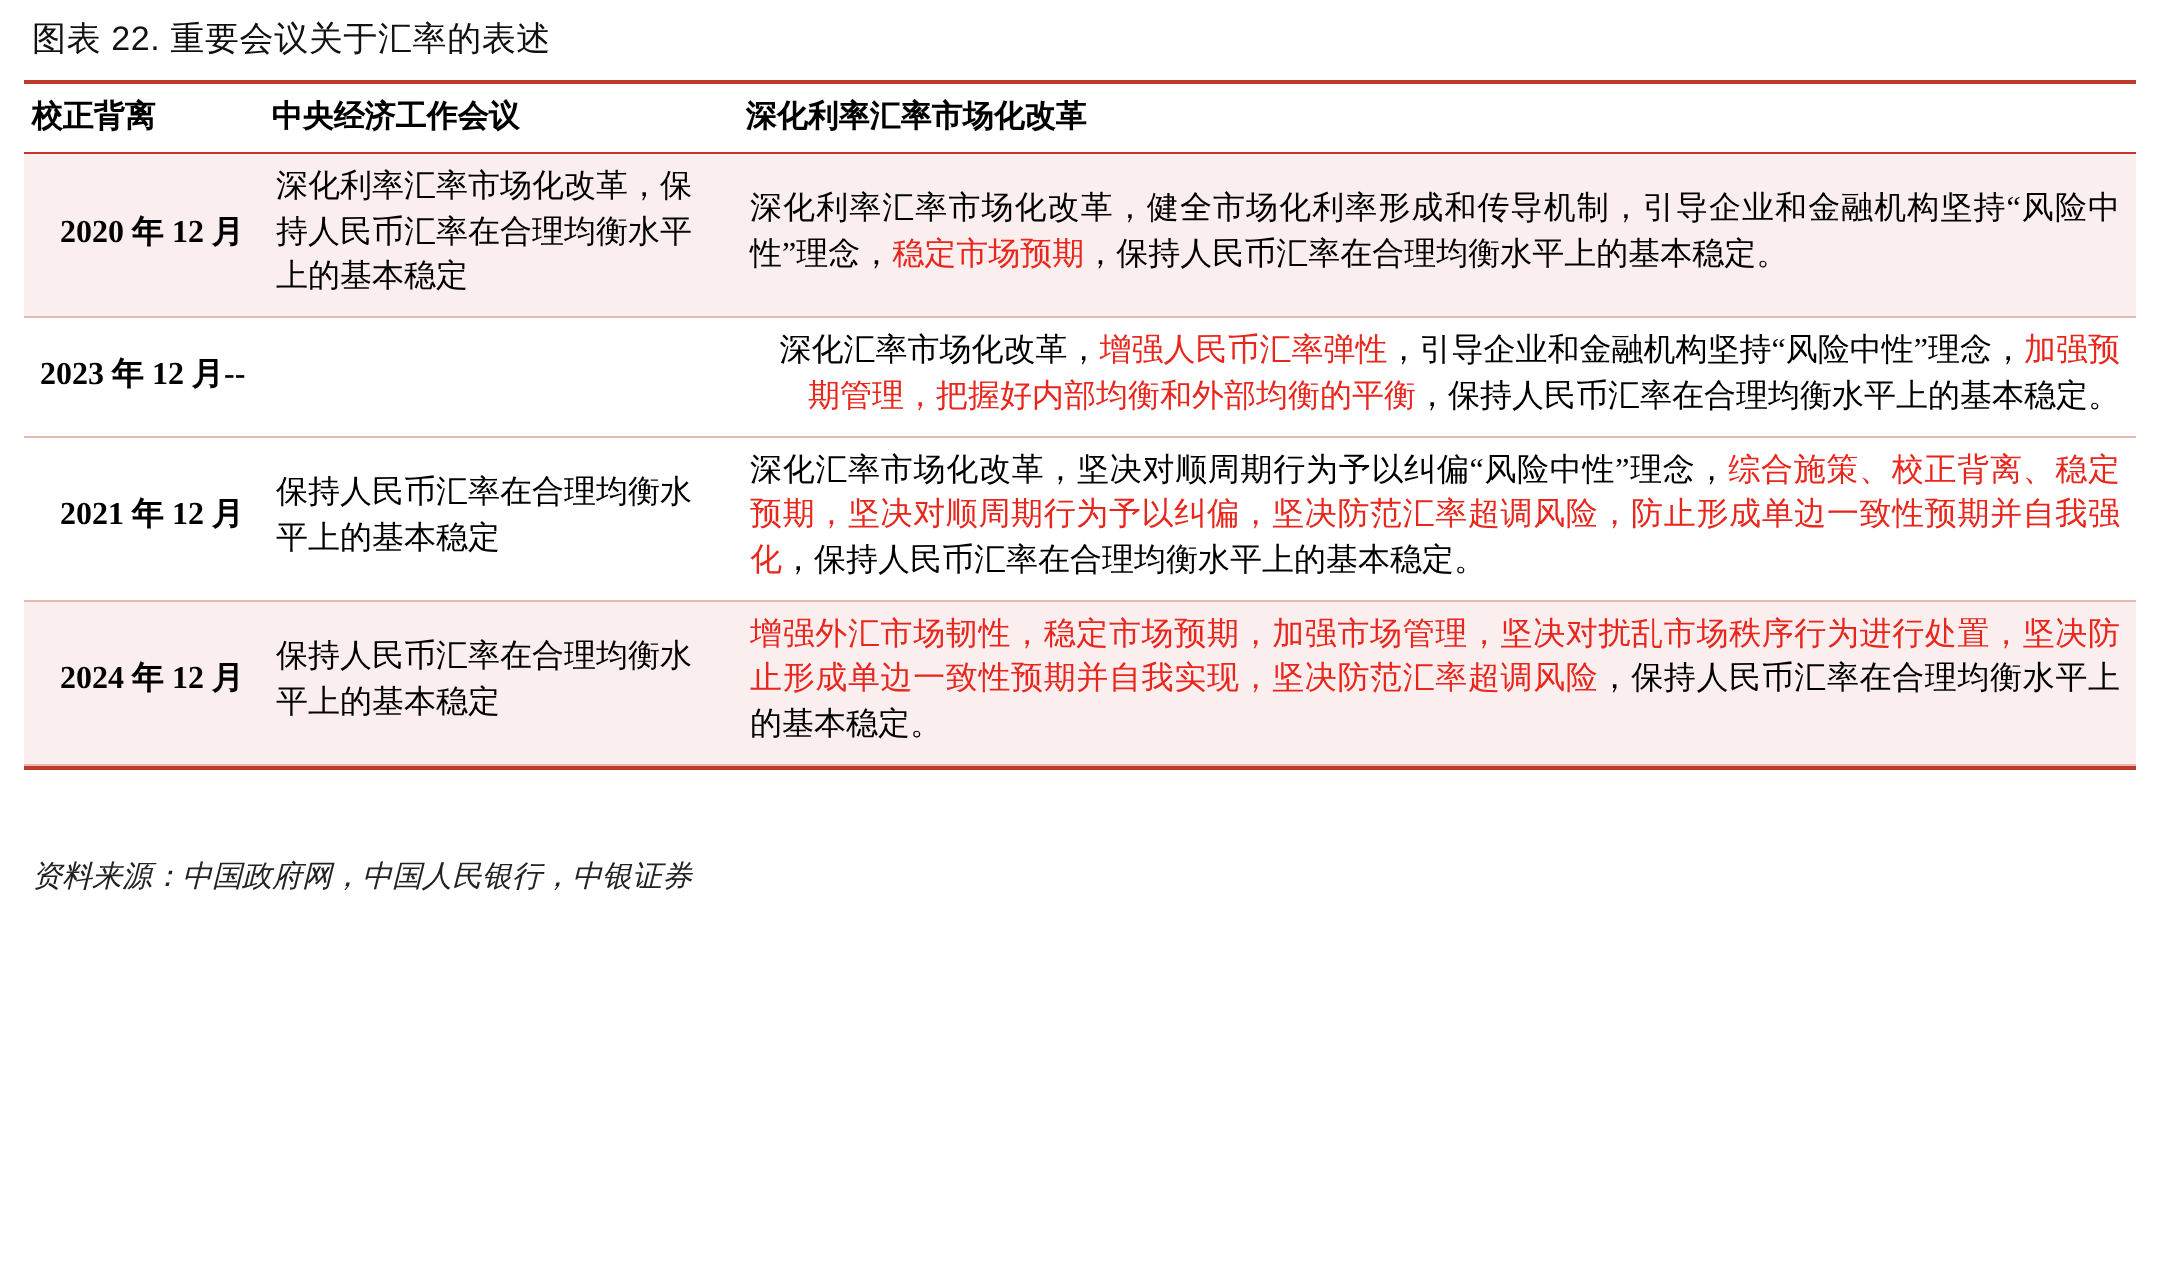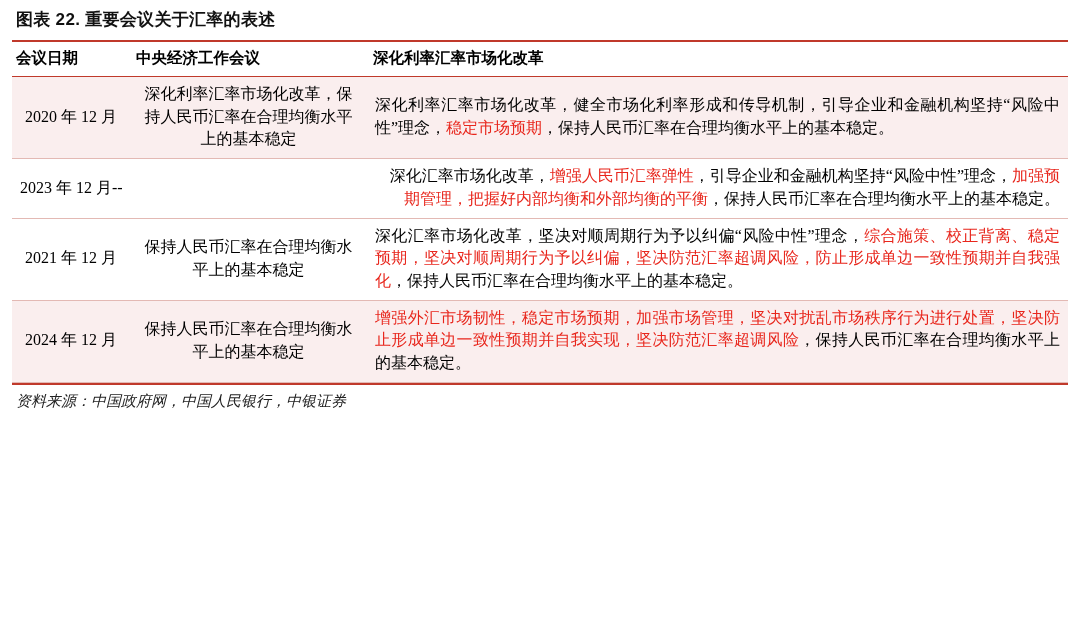--- a/index.html
+++ b/index.html
@@ -16,21 +16,21 @@
   }
   .page {
     position: relative;
     width: 1080px;
     height: 644px;
     box-sizing: border-box;
     padding: 0 12px;
   }
   .title {
     font-family: "Liberation Sans", "DejaVu Sans", sans-serif;
-    font-weight: bold;
+    font-weight: normal;
     font-size: 17px;
     letter-spacing: 0.3px;
     padding: 8px 2px 9px 4px;
     color: #111111;
   }
   .rule-top {
     border-top: 2px solid #c0392b;
     height: 0;
   }
   .rule-bottom {
@@ -63,62 +63,64 @@
     background: #faeeee;
   }
   tr.plain td {
     background: #ffffff;
   }
   .col-date { width: 118px; }
   .col-cewc { width: 237px; }
   .col-mpc  { width: 701px; }
 
   td.date {
-    text-align: center;
+    text-align: right;
     white-space: nowrap;
     padding-left: 4px;
+    font-weight: bold;
   }
   td.cewc {
-    text-align: center;
+    text-align: left;
   }
   td.mpc {
     text-align: justify;
     text-justify: inter-ideograph;
     margin-top: 16px;
   }
   .red {
     color: #e8261c;
   }
   .source {
     font-family: "Liberation Serif", "DejaVu Serif", serif;
     font-style: italic;
     font-size: 15px;
     padding: 7px 4px 0 4px;
     color: #222222;
+    margin-top: 37px;
   }
   .hdr-row th:first-child { padding-left: 4px; }
 </style>
 </head>
 <body>
 
 <div class="page">
 
   <div class="title">图表 22. 重要会议关于汇率的表述</div>
 
   <div class="rule-top"></div>
 
   <table class="main">
     <colgroup>
       <col class="col-date">
       <col class="col-cewc">
       <col class="col-mpc">
     </colgroup>
     <thead>
       <tr class="hdr-row">
-        <th>会议日期</th>
+        <th>校正背离</th>
         <th>中央经济工作会议</th>
         <th>深化利率汇率市场化改革</th>
       </tr>
     </thead>
     <tbody>
         <tr class="shaded">
           <td class="date">2020 年 12 月</td>
           <td class="cewc">深化利率汇率市场化改革，保持人民币汇率在合理均衡水平上的基本稳定</td>
           <td class="mpc"><span>深化利率汇率市场化改革，健全市场化利率形成和传导机制，引导企业和金融机构坚持“风险中性”理念，</span><span class="red">稳定市场预期</span><span>，保持人民币汇率在合理均衡水平上的基本稳定。</span></td>
         </tr>

